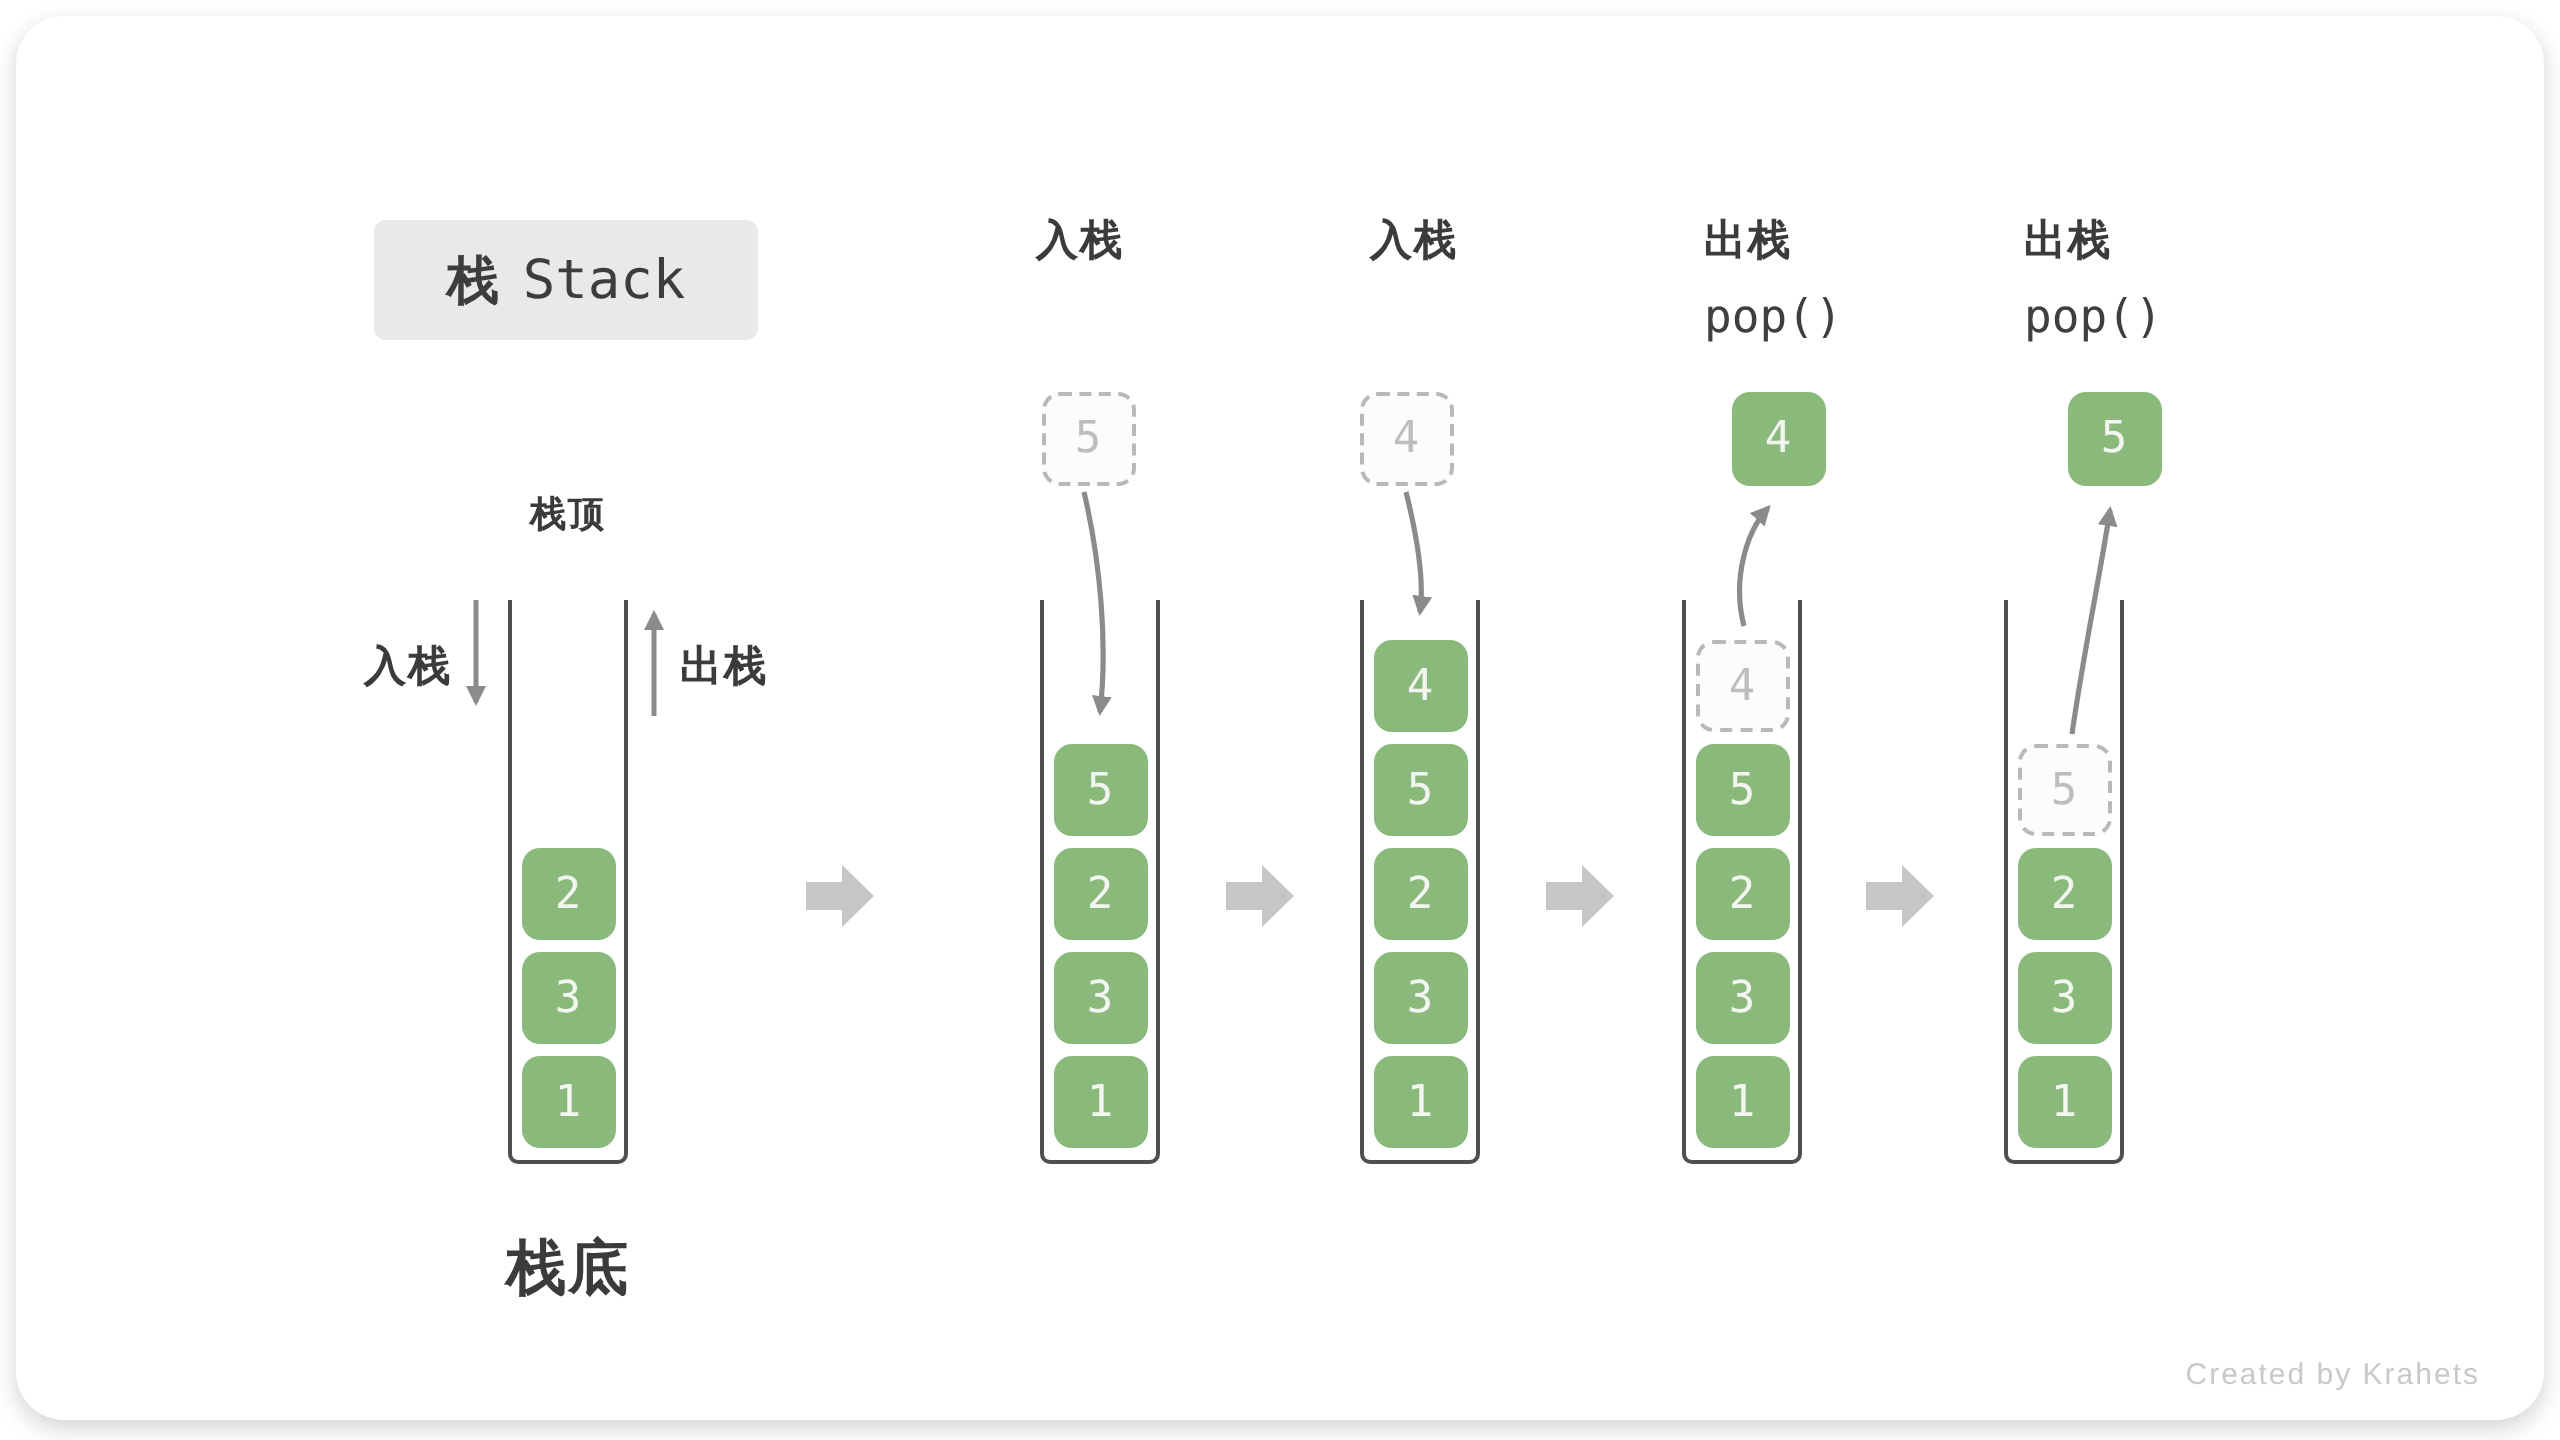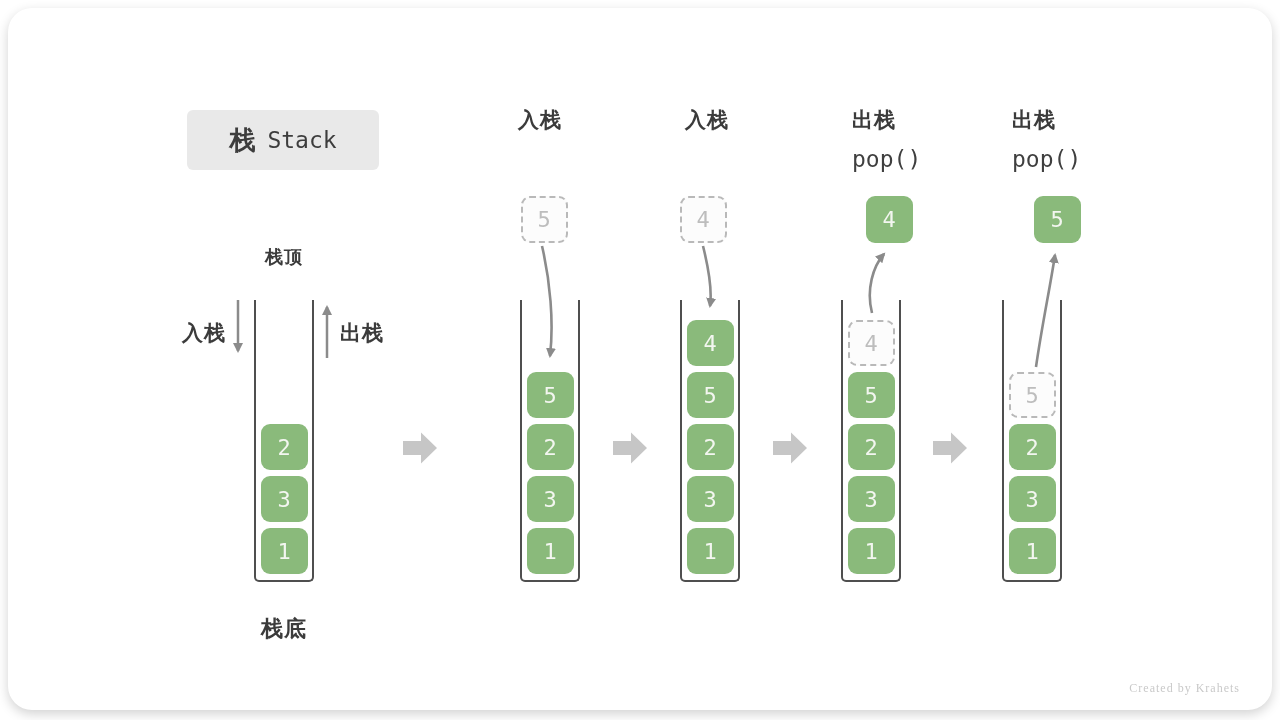--- a/index.html
+++ b/index.html
@@ -18,52 +18,52 @@
     font-family:"DejaVu Sans","Liberation Sans",sans-serif;}
   #card{position:absolute;left:8px;top:8px;width:1264px;height:702px;
     background:#ffffff;border-radius:24px;box-shadow:0 4px 12px rgba(0,0,0,0.18);}
   #stage{position:absolute;left:0;top:0;width:1280px;height:720px;}
 
   .title-box{position:absolute;left:187px;top:110px;width:192px;height:60px;
     background:#e9e9e9;border-radius:6px;display:flex;align-items:center;
     justify-content:center;gap:12px;}
   .title-cjk{font-size:26px;font-weight:700;color:#3d3d3d;}
   .title-latin{font-family:"DejaVu Sans Mono","Liberation Mono",monospace;
-    font-size:23px;color:#3d3d3d;}
+    font-size:27px;color:#3d3d3d;}
 
   .op-col{position:absolute;top:106px;width:170px;}
   .op-label{font-size:21px;font-weight:600;color:var(--dark);letter-spacing:1px;}
   .op-code{margin-top:12px;font-family:"DejaVu Sans Mono","Liberation Mono",monospace;
     font-size:23px;color:#3f3f3f;}
   .op-arg{color:var(--accent);font-weight:700;}
 
   .side-label{position:absolute;font-weight:700;color:var(--dark);letter-spacing:1px;}
   .lbl-top{left:234px;top:245px;width:100px;text-align:center;font-size:18px;}
-  .lbl-bottom{left:234px;top:614px;width:100px;text-align:center;font-size:22px;}
+  .lbl-bottom{left:234px;top:614px;width:100px;text-align:center;font-size:30px;}
   .lbl-in{left:160px;top:319px;width:66px;text-align:right;font-size:21px;}
   .lbl-out{left:340px;top:319px;width:66px;text-align:left;font-size:21px;}
 
   .stack-container{position:absolute;top:300px;width:60px;height:282px;
     border-left:2px solid var(--wall);border-right:2px solid var(--wall);
     border-bottom:2px solid var(--wall);
     border-bottom-left-radius:5px;border-bottom-right-radius:5px;}
 
   .cell{position:absolute;width:47px;height:46px;border-radius:9px;
     background:var(--green);color:#f3f6f0;display:flex;align-items:center;
     justify-content:center;font-family:"DejaVu Sans Mono","Liberation Mono",monospace;
     font-size:22px;}
   .cell.ghost{background:#fcfcfc;border:2px dashed var(--ghost-border);
     color:var(--ghost-text);}
   .cell.float{width:47px;height:47px;}
 
   #overlay{position:absolute;left:0;top:0;pointer-events:none;}
 
   .watermark{position:absolute;right:40px;bottom:24px;
-    font-family:Liberation Serif, serif;
-    font-size:12px;color:var(--watermark);letter-spacing:1px;}
+    font-family:Liberation Sans, sans-serif;
+    font-size:15px;color:var(--watermark);letter-spacing:1px;}
 </style>
 </head>
 <body>
 
 <div id="card"></div>
 <div id="stage">
 
   <div class="title-box">
     <span class="title-cjk">栈</span>
     <span class="title-latin">Stack</span>

